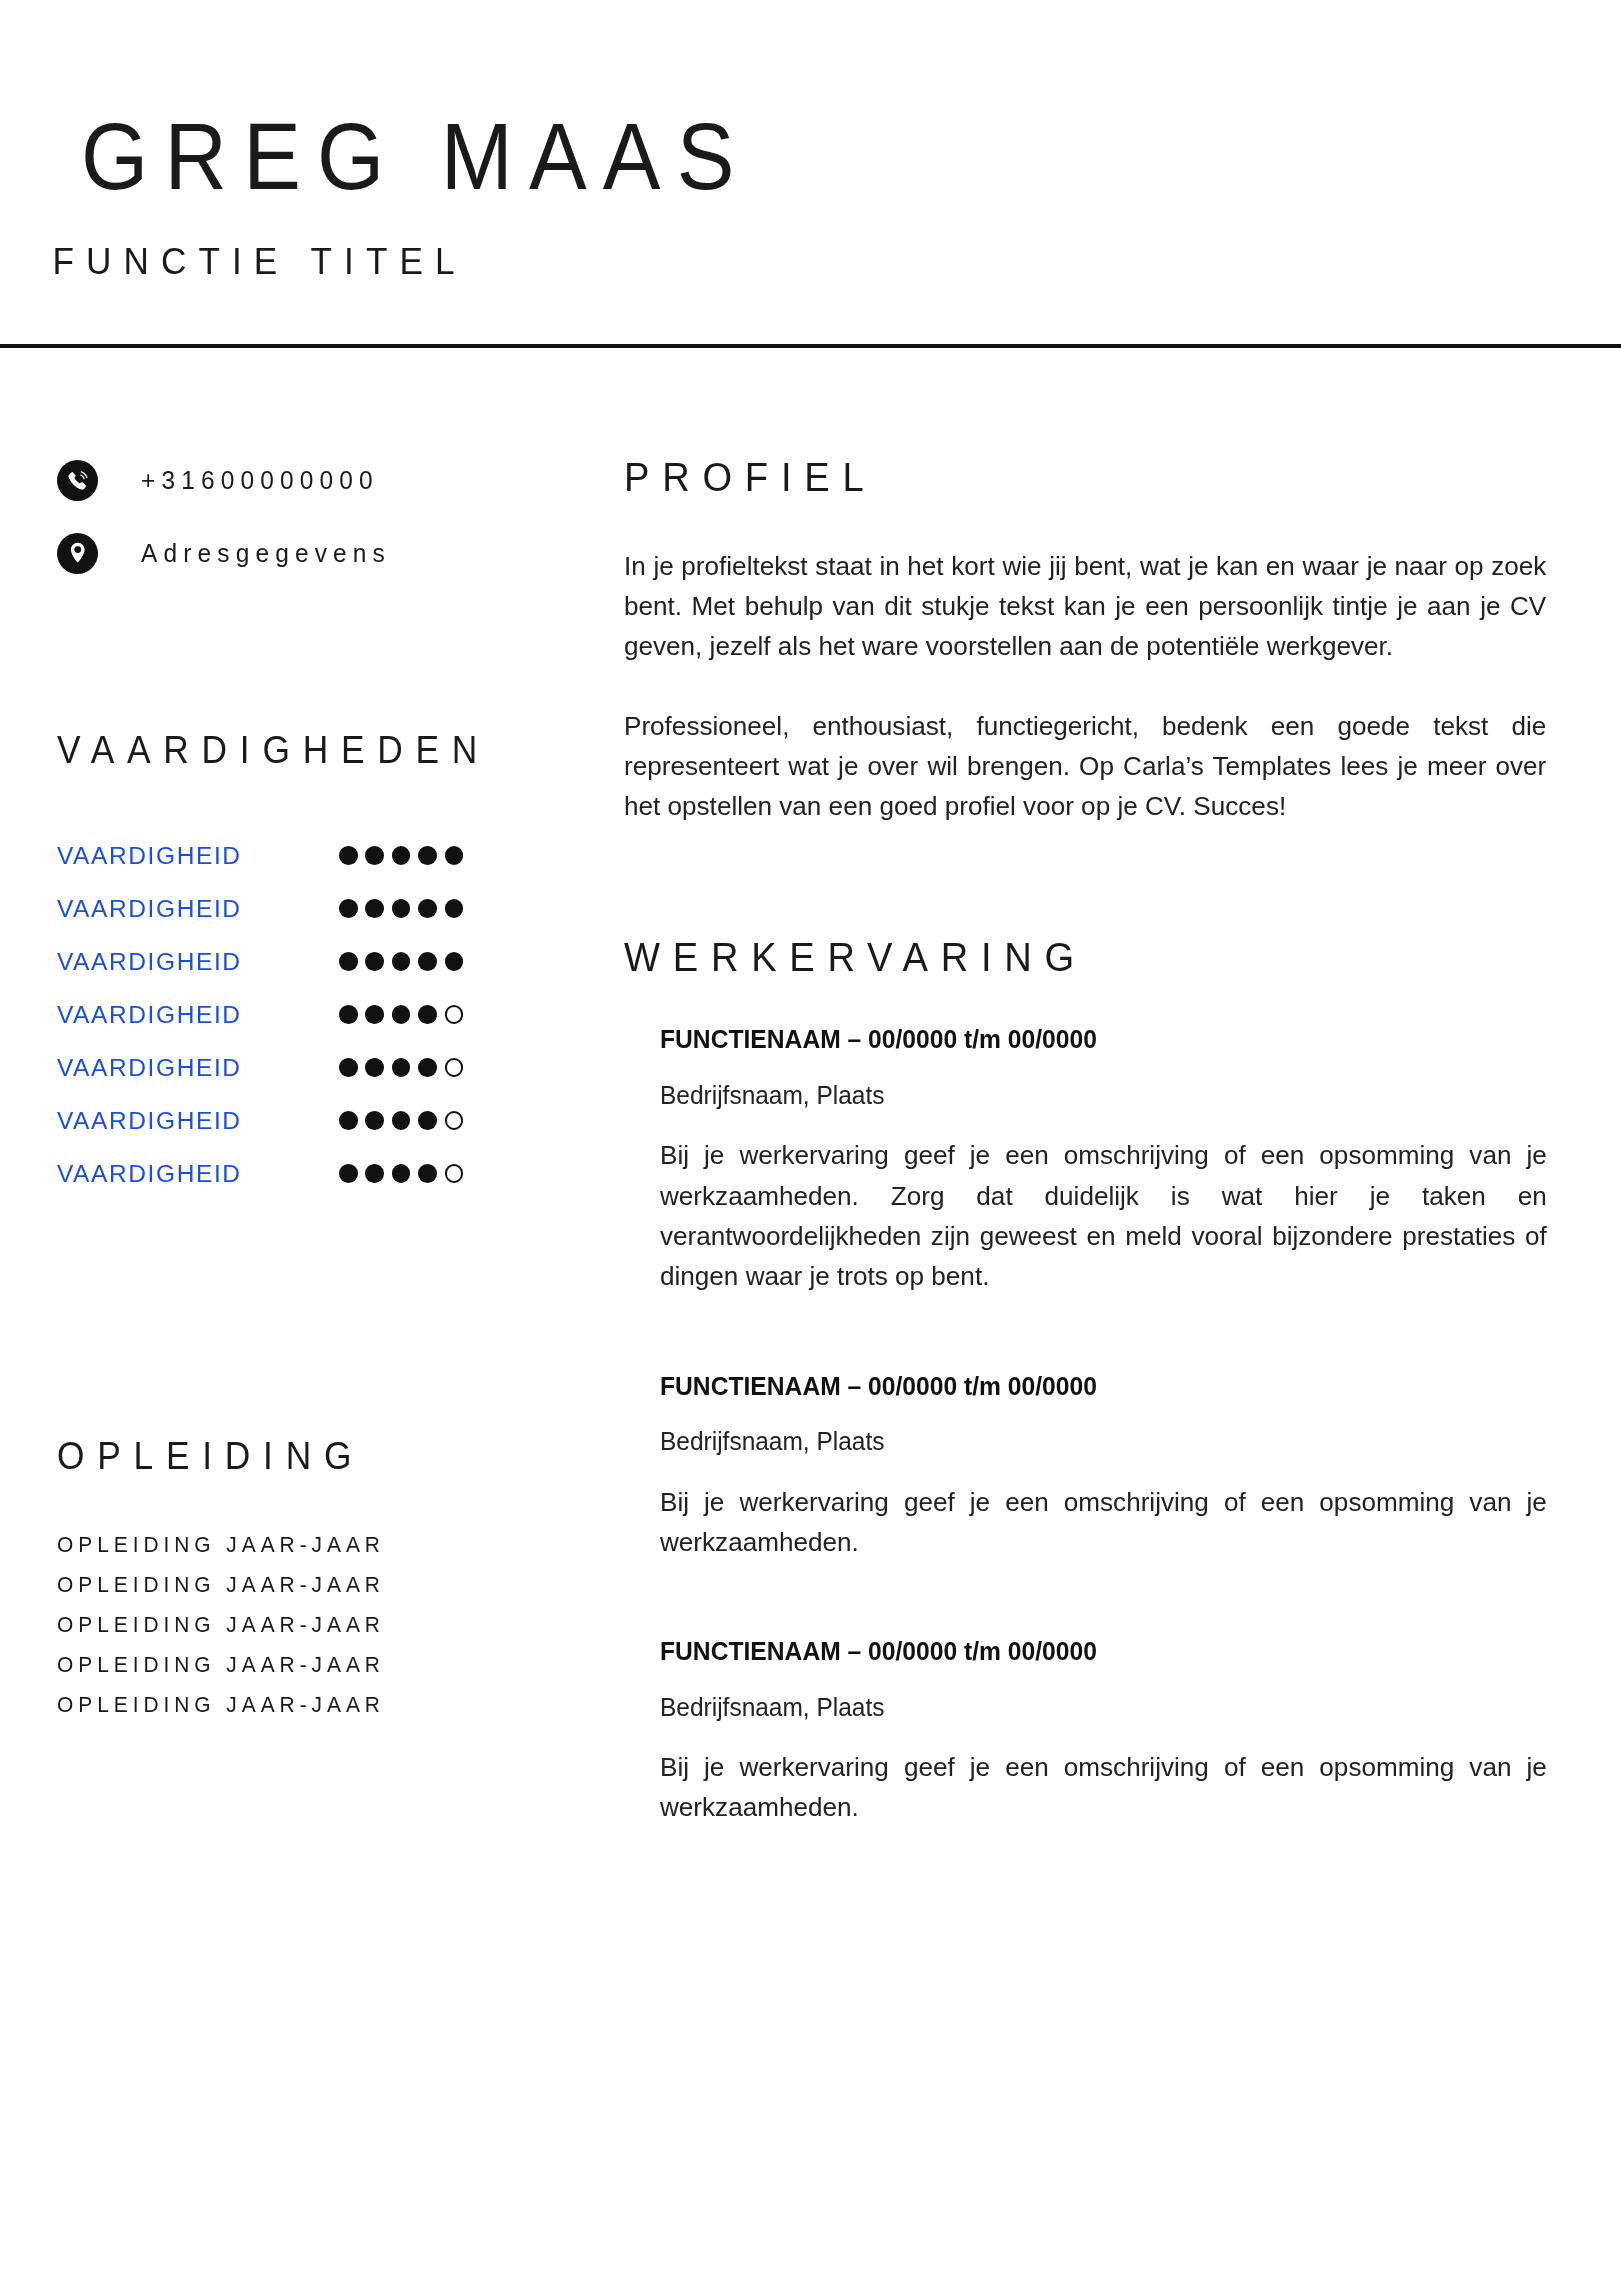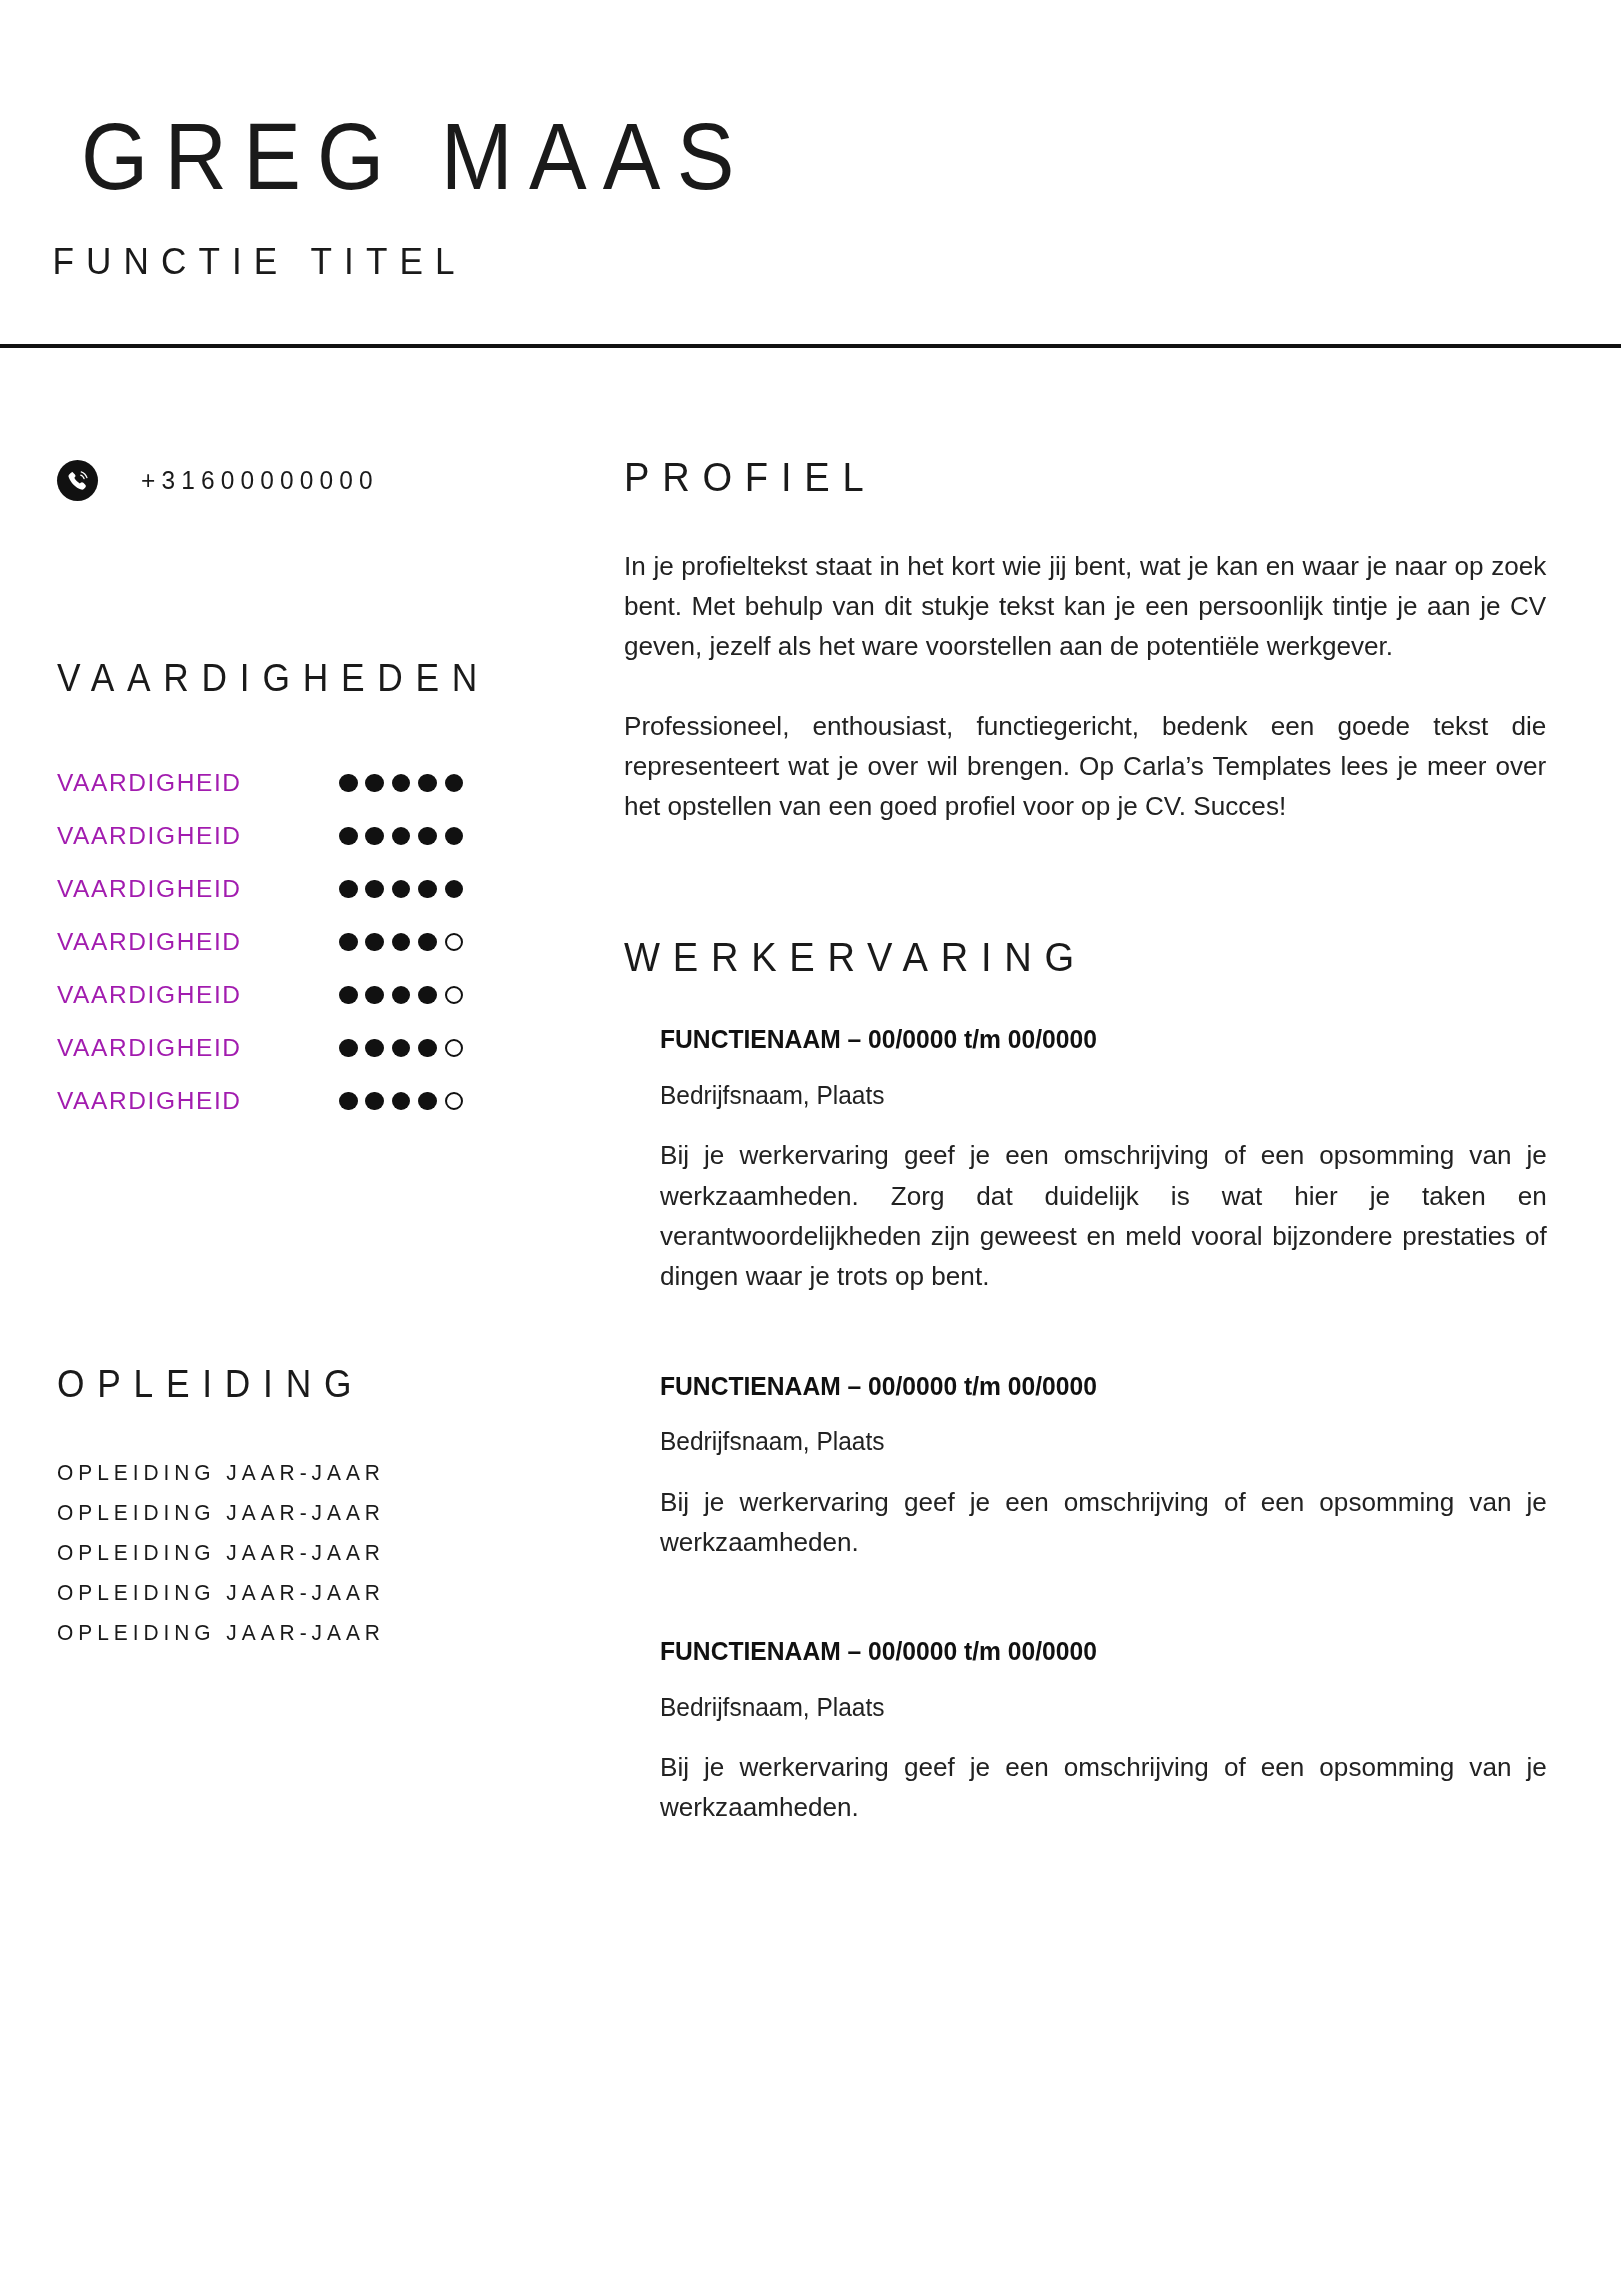--- a/index.html
+++ b/index.html
@@ -123,21 +123,21 @@
   .skills-block { padding-top: 132px; }
   .skills-list { margin-top: 57px; }
   .skill-row {
     display: flex;
     align-items: center;
     height: 53px;
   }
   .skill-label {
     font-size: 24.5px;
     letter-spacing: 1.6px;
-    color: #a21caf;
+    color: #1d4ed8;
     width: 282px;
     flex: 0 0 282px;
     white-space: nowrap;
   }
   .skill-dots {
     display: flex;
     align-items: center;
     gap: 7.8px;
   }
   .dot {
@@ -219,20 +219,28 @@
           <svg width="23.5" height="23.5" viewBox="0 0 24 24" fill="#ffffff">
             <path d="M6.2 3.4c-.5 0-1 .2-1.4.6L3.3 5.5c-.7.7-.9 1.7-.6 2.6 1 2.9 2.7 5.6 5 7.9 2.3 2.3 5 4 7.9 5 .9.3 1.9.1 2.6-.6l1.5-1.5c.8-.8.8-2 0-2.8l-2-2c-.8-.8-2-.8-2.8 0l-.7.7c-1.2-.7-2.3-1.5-3.3-2.5-1-1-1.8-2.1-2.5-3.3l.7-.7c.8-.8.8-2 0-2.8l-2-2c-.3-.4-.8-.6-1.2-.6z"></path>
             <path d="M15.6 2.2a.7.7 0 0 0-.3 1.3c2.6.8 4.5 2.7 5.3 5.3a.7.7 0 1 0 1.3-.4c-1-3-3.2-5.2-6.2-6.2a.7.7 0 0 0-.1 0z"></path>
             <path d="M15.1 5.6a.7.7 0 0 0-.3 1.3c1.4.5 2.4 1.5 2.9 2.9a.7.7 0 1 0 1.3-.4c-.7-1.8-2-3.1-3.8-3.8a.7.7 0 0 0-.1 0z"></path>
           </svg>
         </span>
         <span class="contact-text">+31600000000</span>
       </div>
 
 
+      <div class="contact-row">
+        <span class="contact-icon">
+          <svg width="23.5" height="23.5" viewBox="0 0 24 24" fill="#ffffff">
+            <path d="M12 1.8c-3.9 0-7 3.1-7 7 0 5.2 6.3 12.7 6.6 13 .2.2.6.2.8 0 .3-.3 6.6-7.8 6.6-13 0-3.9-3.1-7-7-7zm0 10.5a3.5 3.5 0 1 1 0-7 3.5 3.5 0 0 1 0 7z"></path>
+          </svg>
+        </span>
+        <span class="contact-text">Adresgegevens</span>
+      </div>
 
 
     </div>
 
     <div class="skills-block">
       <div class="sec-head-left">VAARDIGHEDEN</div>
       <div class="skills-list" id="skills-list">
           <div class="skill-row">
             <span class="skill-label">VAARDIGHEID</span>
             <span class="skill-dots">

